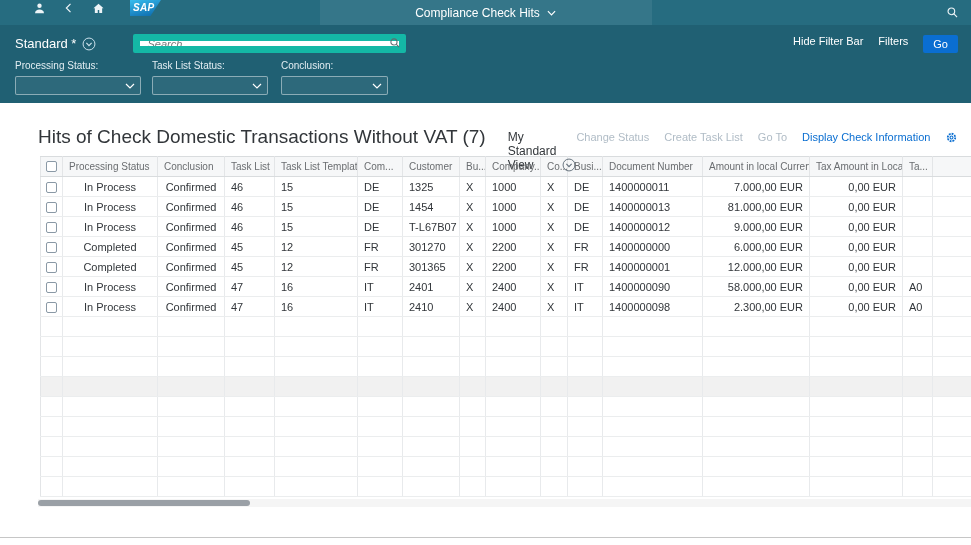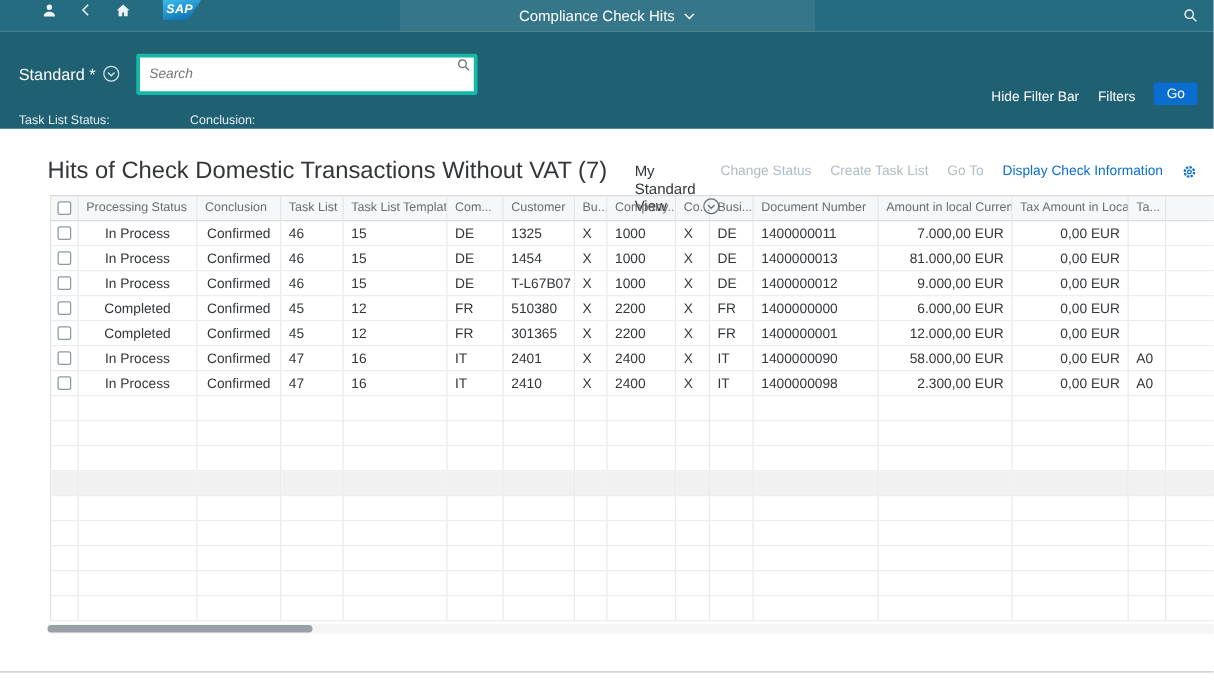--- a/index.html
+++ b/index.html
@@ -29,26 +29,26 @@
   }
   .shell-right { position:absolute; right:12px; top:0; height:25px; display:flex; align-items:center; }
   
   .filter-bar { height:78px; background:var(--filter-bg,#206073); color:#fff; }
   .fb-row1 { display:flex; align-items:center; padding:9px 13px 0 15px; }
   .variant { display:flex; align-items:center; gap:6px; font-size:13px; color:#fff; cursor:pointer; }
   .cchev { flex:none; }
   .variant .cchev { color:#cfe4ee; }
   .fb-search { position:relative; margin-left:13px; }
   .fb-search input {
-    width:273px; height:33px; border:3px solid #14b8a6; border-radius:2px; background:#fff;
-    font-size:11px; padding:0 22px 0 7px; font-family:inherit; color:#32363a; font-style:italic; outline:none;
+    width:273px; height:19px; border:7px solid #14b8a6; border-radius:2px; background:#fff;
+    font-size:11px; padding:0 22px 0 7px; font-family:inherit; color:#32363a; font-style:italic; outline:none;margin-left:24px;
   }
   .fb-search input::placeholder { color:#74777a; font-style:italic; }
   .fb-search .mag { position:absolute; right:5px; top:3px; color:#5f6a6e; }
-  .fb-right { margin-left:auto; display:flex; align-items:flex-end; gap:15px;margin-top:32px; }
+  .fb-right { margin-left:auto; display:flex; align-items:flex-start; gap:15px; }
   .fb-btn { background:none; border:none; color:#fff; font-size:11px; font-family:inherit; cursor:pointer; }
   .go-btn {
     background:var(--accent,#0a6ed1); border:none; color:#fff; font-size:11px;
     padding:3px 10px; border-radius:2px; font-family:inherit; cursor:pointer;
   }
   .fb-fields { position:relative; height:46px; margin-top:7px; }
   .fb-field { position:absolute; top:0; }
   .fb-field:nth-child(1) { left:15px; width:126px; }
   .fb-field:nth-child(2) { left:152px; width:116px; }
   .fb-field:nth-child(3) { left:281px; width:107px; }
@@ -158,20 +158,28 @@
           </svg>
       </span>
     </span>
     <span class="fb-right">
       <button class="fb-btn">Hide Filter Bar</button>
       <button class="fb-btn">Filters</button>
       <button class="go-btn">Go</button>
     </span>
   </div>
   <div class="fb-fields">
+    <div class="fb-field">
+      <div class="fb-label">Processing Status:</div>
+      <div class="combo">
+        <svg class="cchev" width="10" height="6" viewBox="0 0 10 6">
+            <path d="M1 1l4 4 4-4" fill="none" stroke="currentColor" stroke-width="1.2"></path>
+          </svg>
+      </div>
+    </div>
     <div class="fb-field">
       <div class="fb-label">Task List Status:</div>
       <div class="combo">
         <svg class="cchev" width="10" height="6" viewBox="0 0 10 6">
             <path d="M1 1l4 4 4-4" fill="none" stroke="currentColor" stroke-width="1.2"></path>
           </svg>
       </div>
     </div>
     <div class="fb-field">
       <div class="fb-label">Conclusion:</div>
@@ -310,21 +318,21 @@
     <td></td>
     <td class="c-filler"></td>
   </tr>
         <tr class="data-row">
     <td><span class="checkbox"></span></td>
     <td class="c-status st-green">Completed</td>
     <td class="c-center">Confirmed</td>
     <td class="c-link">45</td>
     <td class="c-link">12</td>
     <td>FR</td>
-    <td>510380</td>
+    <td>301270</td>
     <td>X</td>
     <td>2200</td>
     <td>X</td>
     <td>FR</td>
     <td>1400000000</td>
     <td class="c-num">6.000,00 EUR</td>
     <td class="c-num">0,00 EUR</td>
     <td></td>
     <td class="c-filler"></td>
   </tr>

